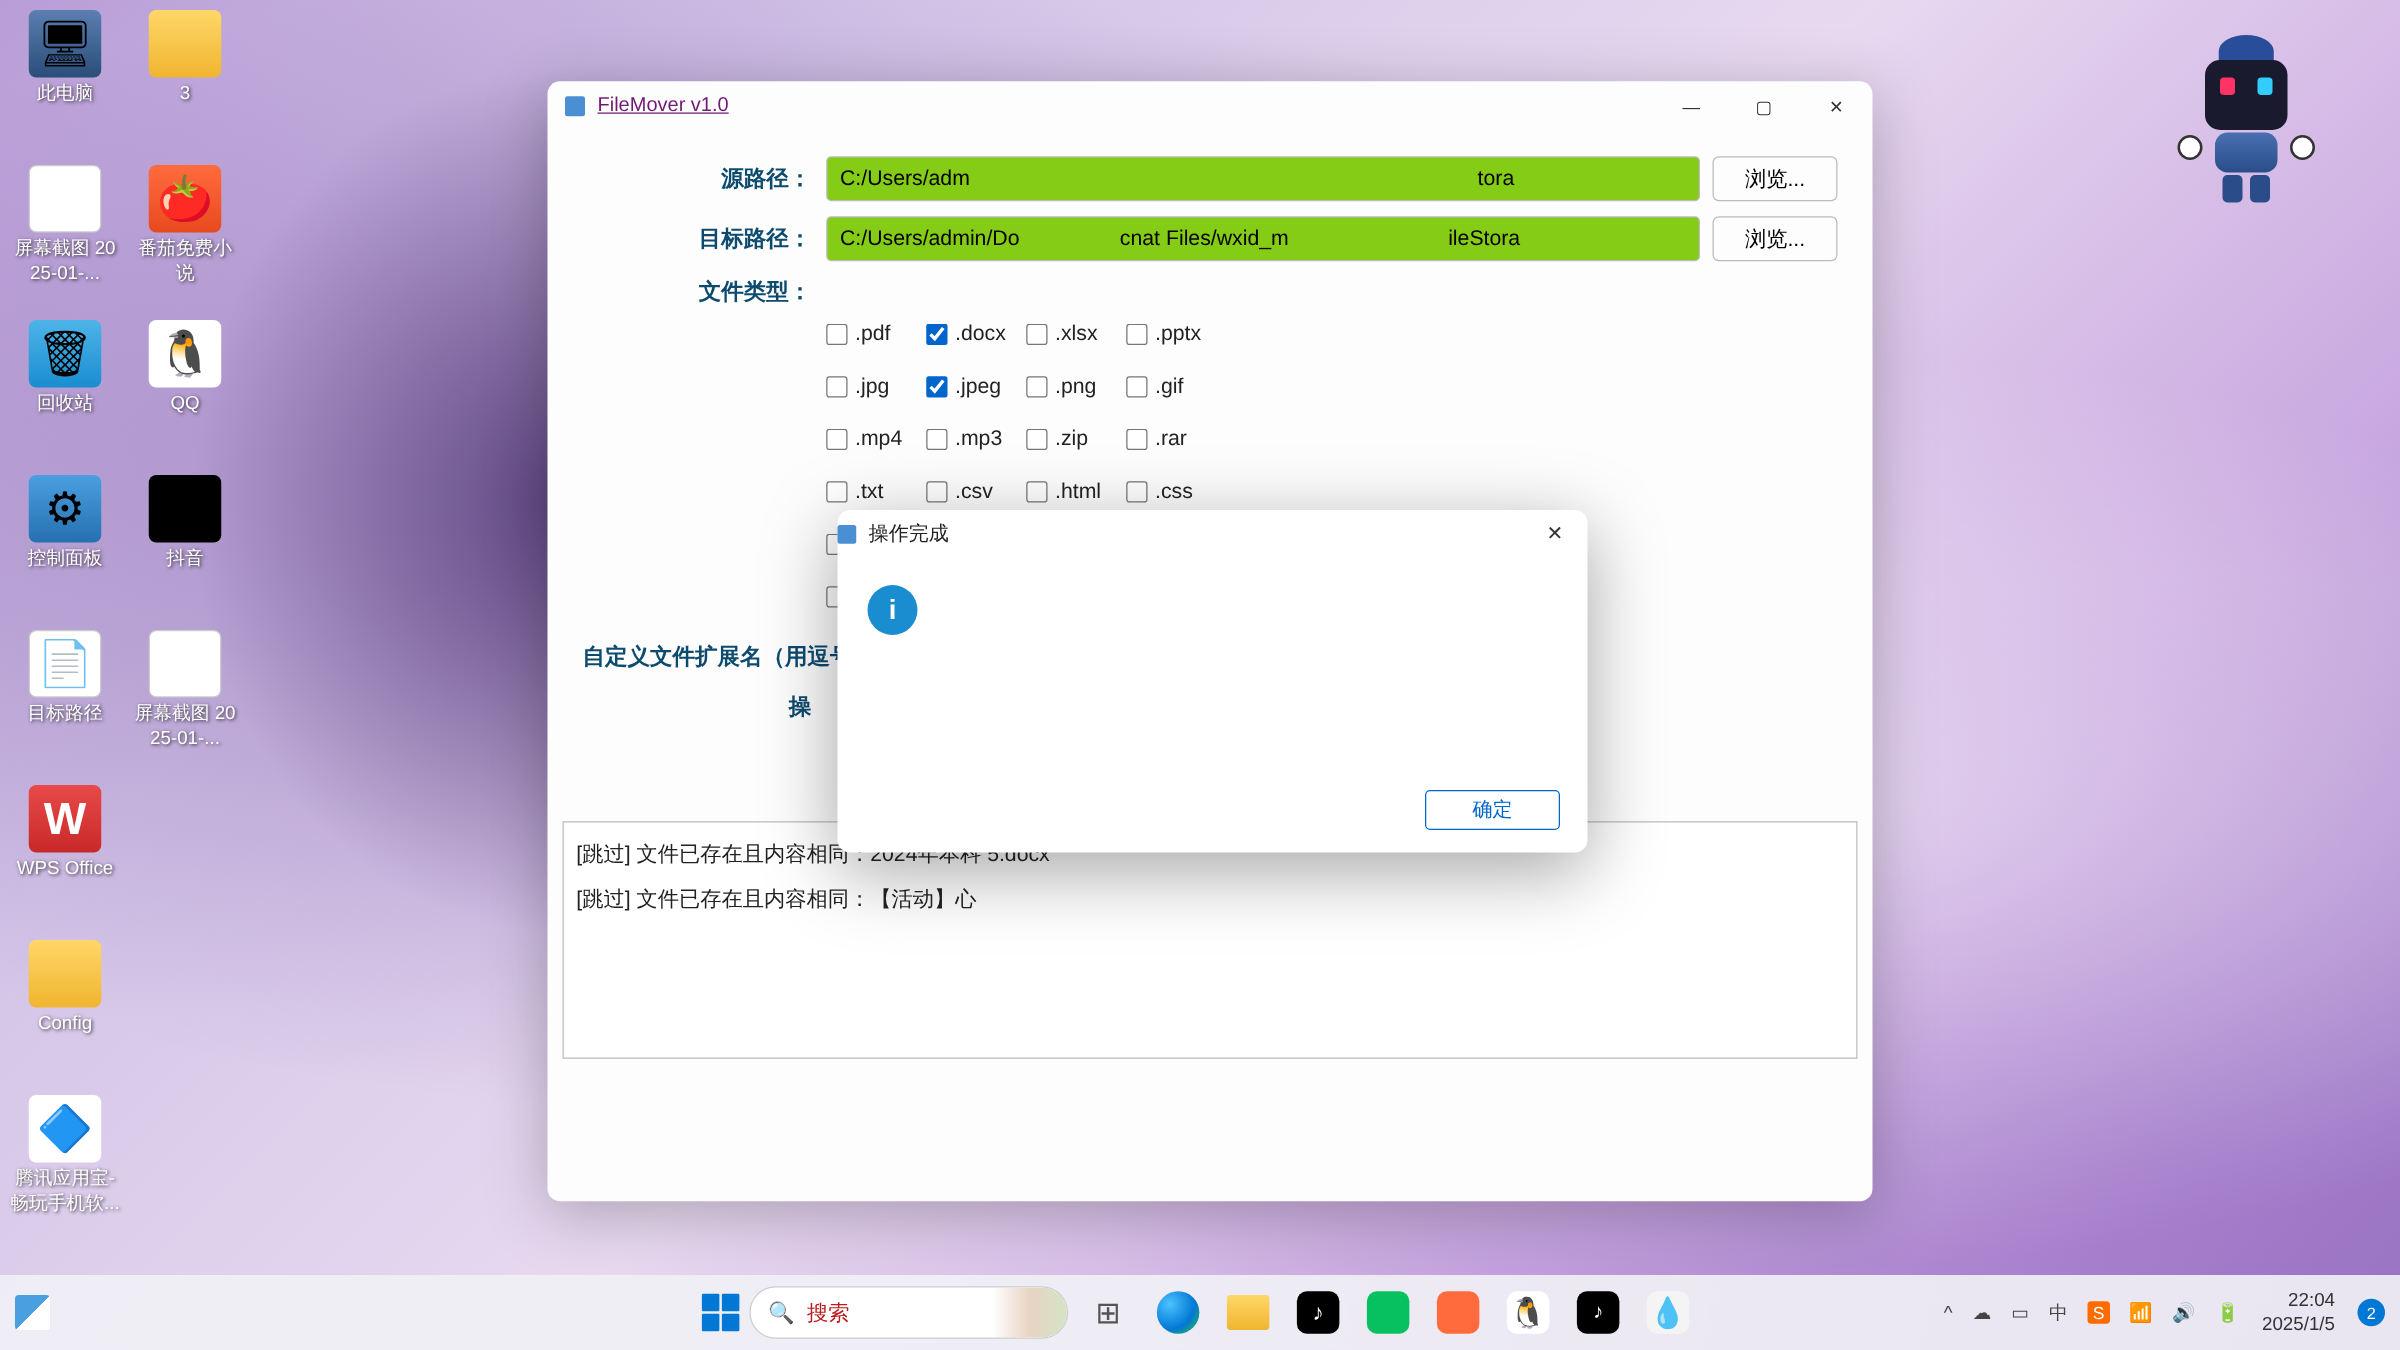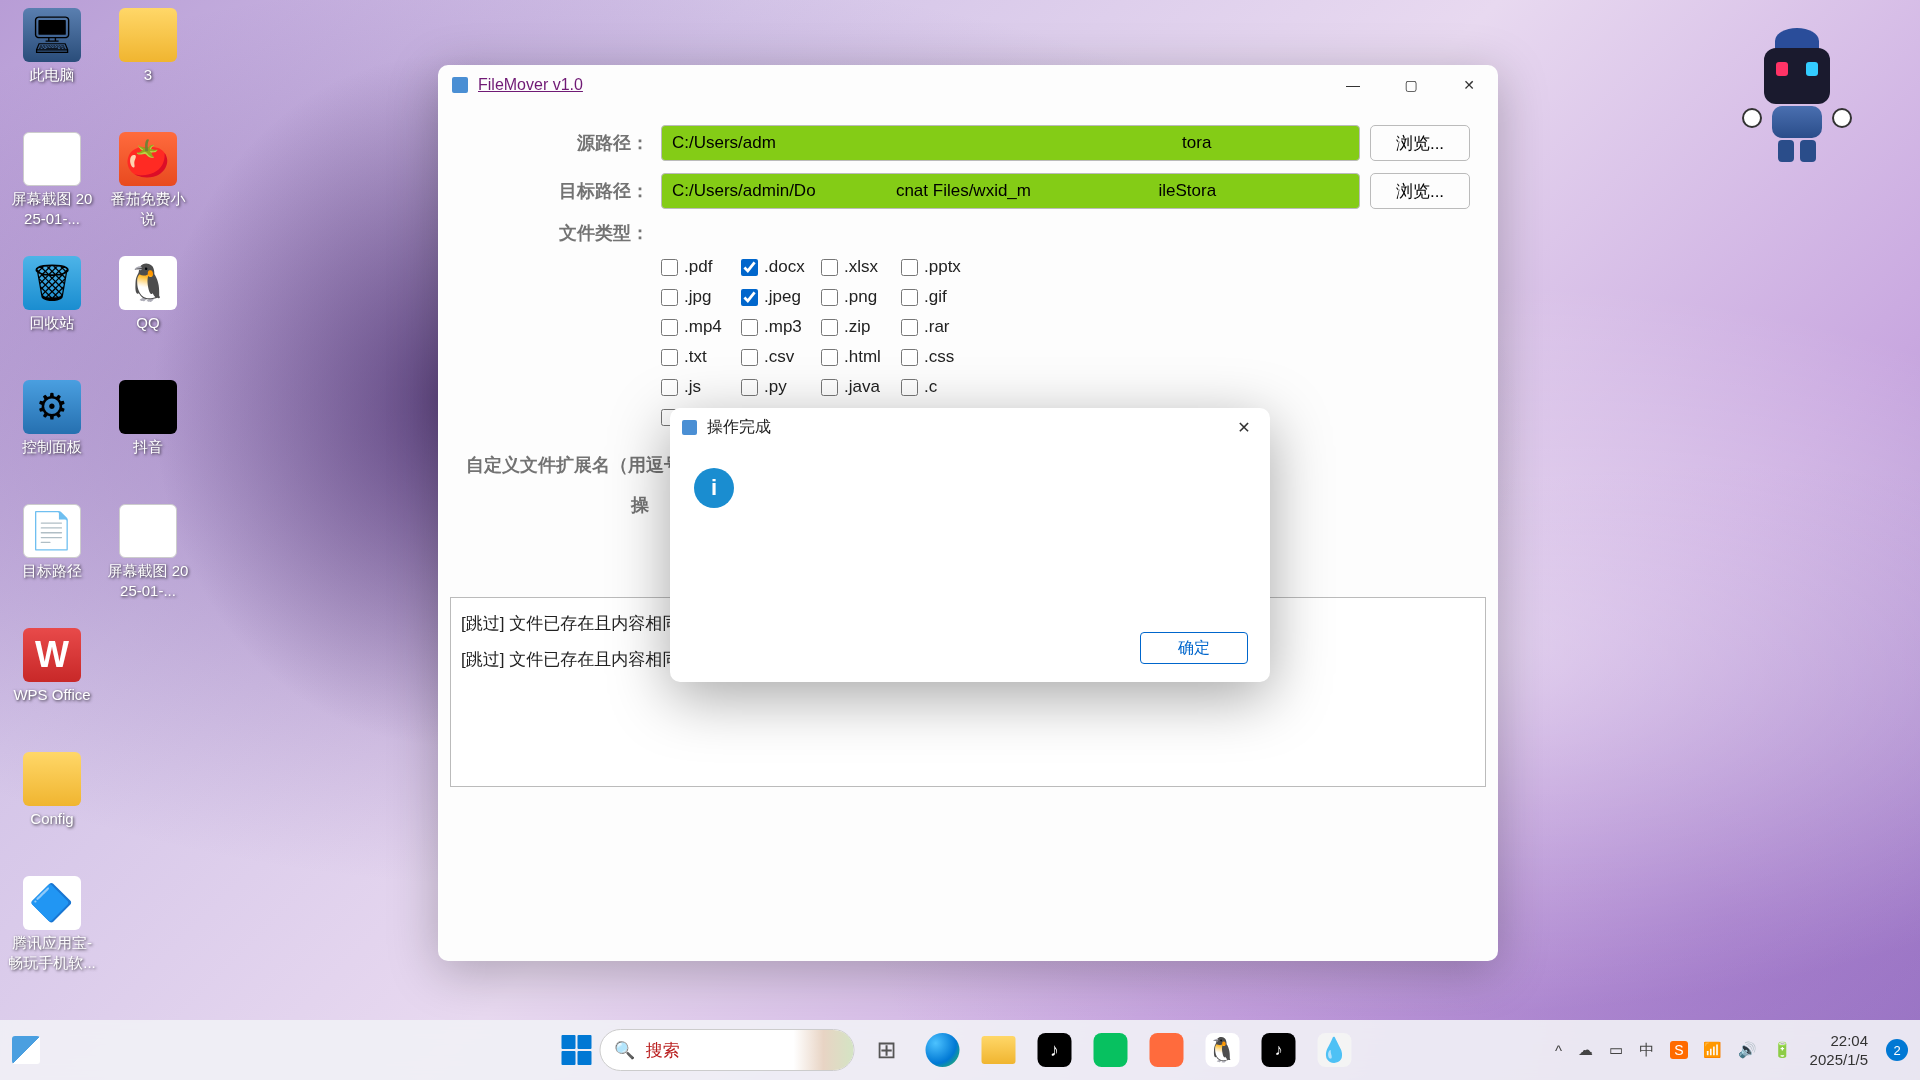--- a/index.html
+++ b/index.html
@@ -49,40 +49,40 @@
 
 .window { position: absolute; left: 438px; top: 65px; width: 1060px; height: 896px; background: #fdfdfd; border-radius: 10px; box-shadow: 0 10px 50px rgba(0,0,0,0.25); overflow: hidden; }
 .titlebar { height: 40px; display: flex; align-items: center; padding-left: 14px; }
 .titlebar .ico { width: 16px; height: 16px; background: #4a8fd4; border-radius: 2px; margin-right: 10px; }
 .titlebar .ttl { font-size: 16px; color: #701a75; text-decoration: underline; }
 .win-controls { position: absolute; right: 0; top: 0; display: flex; }
 .win-btn { width: 58px; height: 40px; display: flex; align-items: center; justify-content: center; color: #333; font-size: 14px; }
 
 .form { padding: 20px 28px 0 28px; }
 .row { display: flex; align-items: center; margin-bottom: 12px; }
-.row .lbl { width: 195px; text-align: right; padding-right: 12px; font-size: 18px; font-weight: 600; color: #737373; }
+.row .lbl { width: 195px; text-align: right; padding-right: 12px; font-size: 18px; font-weight: 600; color: #0c4a6e; }
 .row .inp { flex: 1; height: 36px; border: 1px solid #bbb; border-radius: 4px; padding: 0 10px; font-size: 17px; background: #84cc16; }
 .row .btn { width: 100px; height: 36px; margin-left: 10px; border: 1px solid #bbb; border-radius: 5px; background: #fdfdfd; font-size: 17px; }
 
-.ft-grid { margin-left: 195px; display: grid; grid-template-columns: 80px 80px 80px 80px; gap: 10px 0; font-size: 17px; color: #222; }
+.ft-grid { margin-left: 195px; display: grid; grid-template-columns: 80px 80px 80px 80px; gap: 22px 0; font-size: 17px; color: #222; }
 .chk { display: flex; align-items: center; gap: 6px; }
 .chk input { width: 17px; height: 17px; accent-color: #0066cc; }
 
 .row-custom { margin-top: 26px; }
 .row-custom .lbl { width: auto; padding-left: 0; padding-right: 10px; }
 .row-op { margin-top: 16px; }
 
 .actions { display: flex; justify-content: center; gap: 18px; margin-top: 22px; }
 .actions button { width: 155px; height: 36px; border: 1px solid #bbb; border-radius: 5px; background: #fdfdfd; font-size: 17px; }
 
 .log { margin: 22px 12px 12px 12px; height: 190px; border: 1px solid #bbb; background: #fff; padding: 8px 10px; font-size: 17px; color: #222; line-height: 2.1; overflow-y: scroll; }
 
 
 .dialog { position: absolute; left: 670px; top: 408px; width: 600px; height: 274px; background: #fff; border-radius: 10px; box-shadow: 0 15px 60px rgba(0,0,0,0.35); }
-.dlg-title { height: 38px; display: flex; align-items: center; padding-left: 12px; font-size: 16px; color: #222; }
+.dlg-title { height: 38px; display: flex; align-items: center; font-size: 16px; color: #222; }
 .dlg-title .ico { width: 15px; height: 15px; background: #4a8fd4; border-radius: 2px; margin-right: 10px; }
 .dlg-close { position: absolute; right: 0; top: 0; width: 52px; height: 38px; display: flex; align-items: center; justify-content: center; font-size: 16px; color: #333; }
 .dlg-body { padding: 20px 20px 0 24px; display: flex; gap: 18px; }
 .dlg-iicon { width: 40px; height: 40px; background: #1a8dd0; border-radius: 50%; color: #fff; display: flex; align-items: center; justify-content: center; font-size: 22px; font-weight: bold; flex-shrink: 0; margin-top: 2px; }
 .dlg-msg { font-size: 16px; color: #222; line-height: 1.4; word-break: break-all; }
 .dlg-foot { position: absolute; bottom: 18px; right: 22px; }
 .dlg-foot button { width: 108px; height: 32px; border: 1px solid #0066cc; border-radius: 4px; background: #fff; color: #0066cc; font-size: 16px; }
 
 
 .mascot { position: absolute; right: 68px; top: 20px; width: 110px; height: 160px; }

